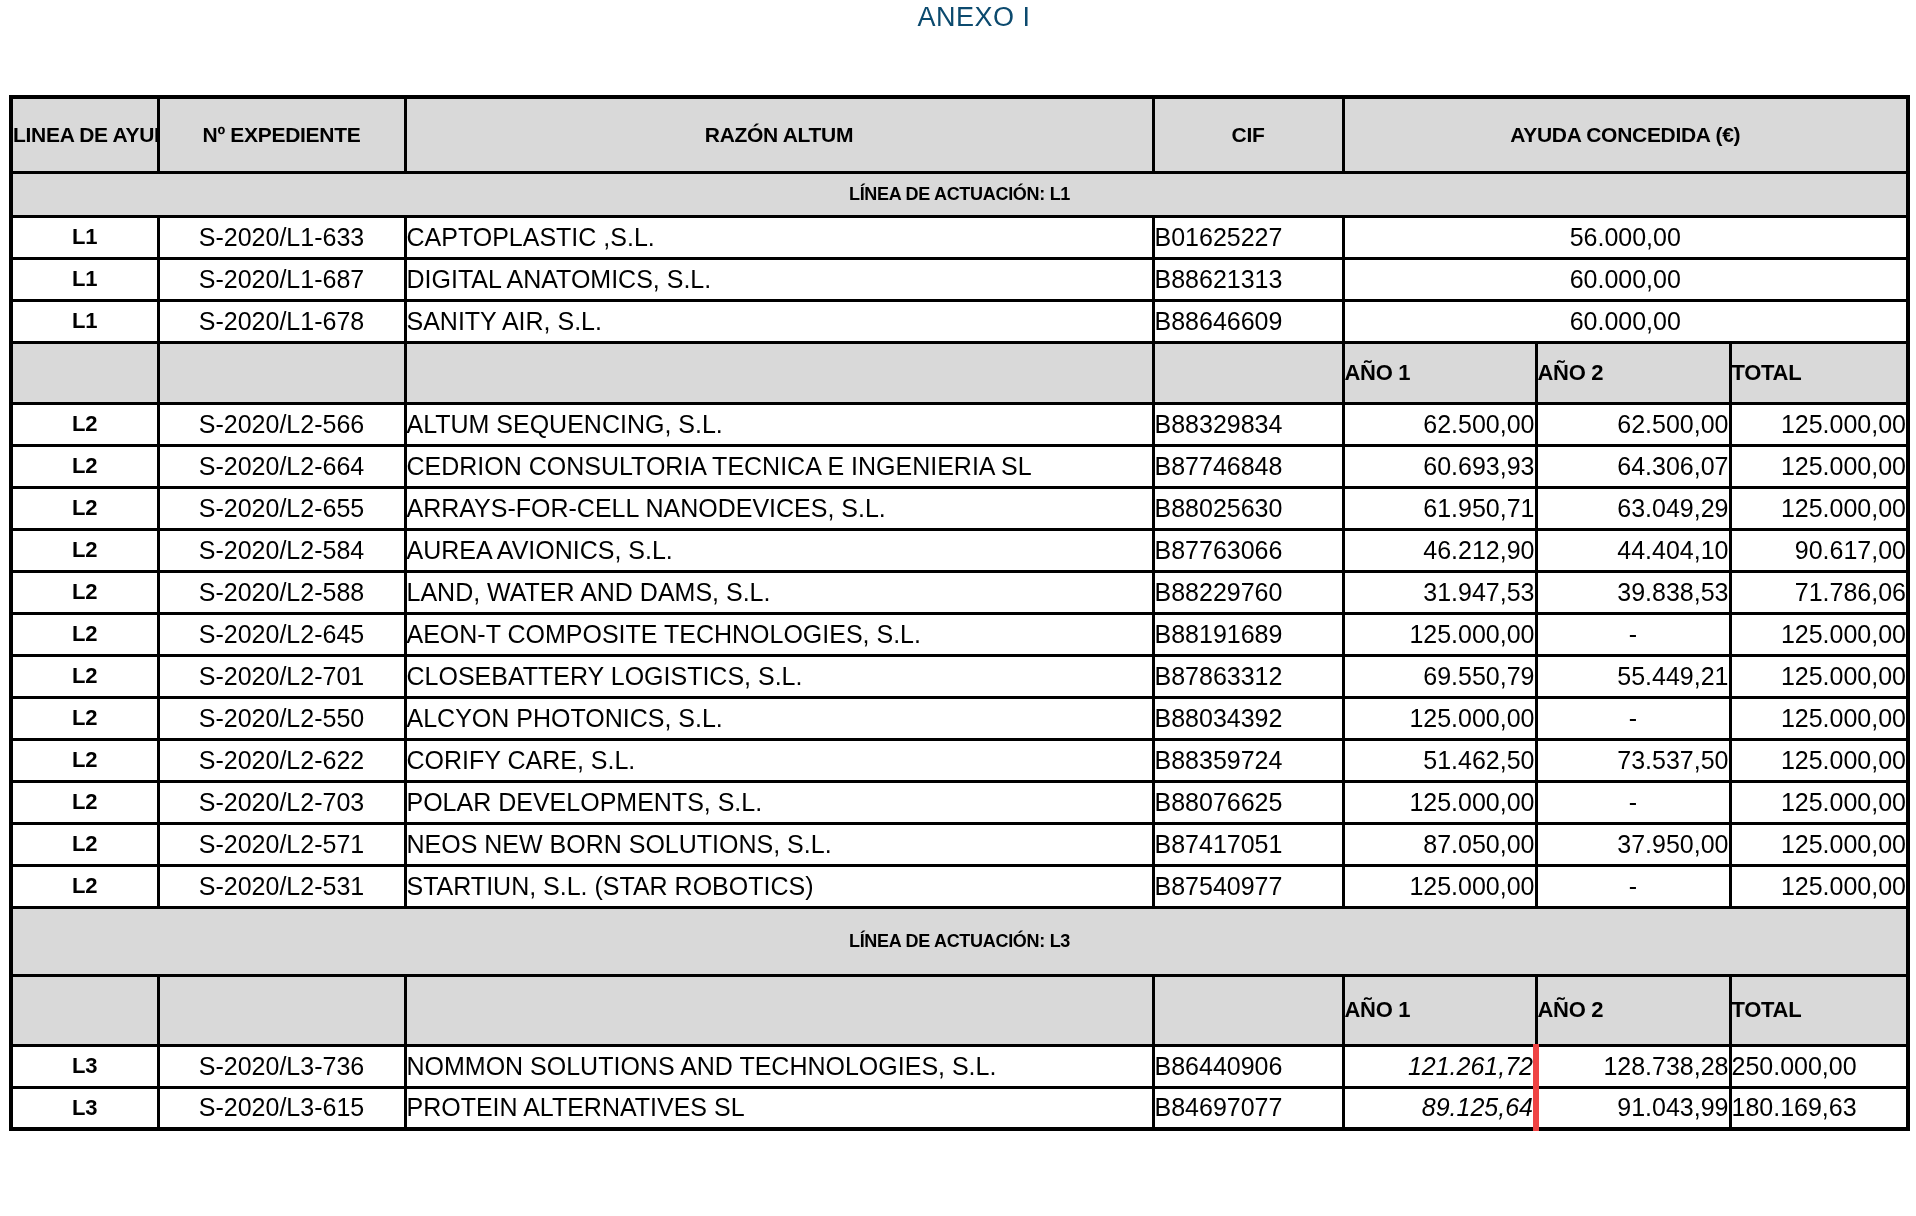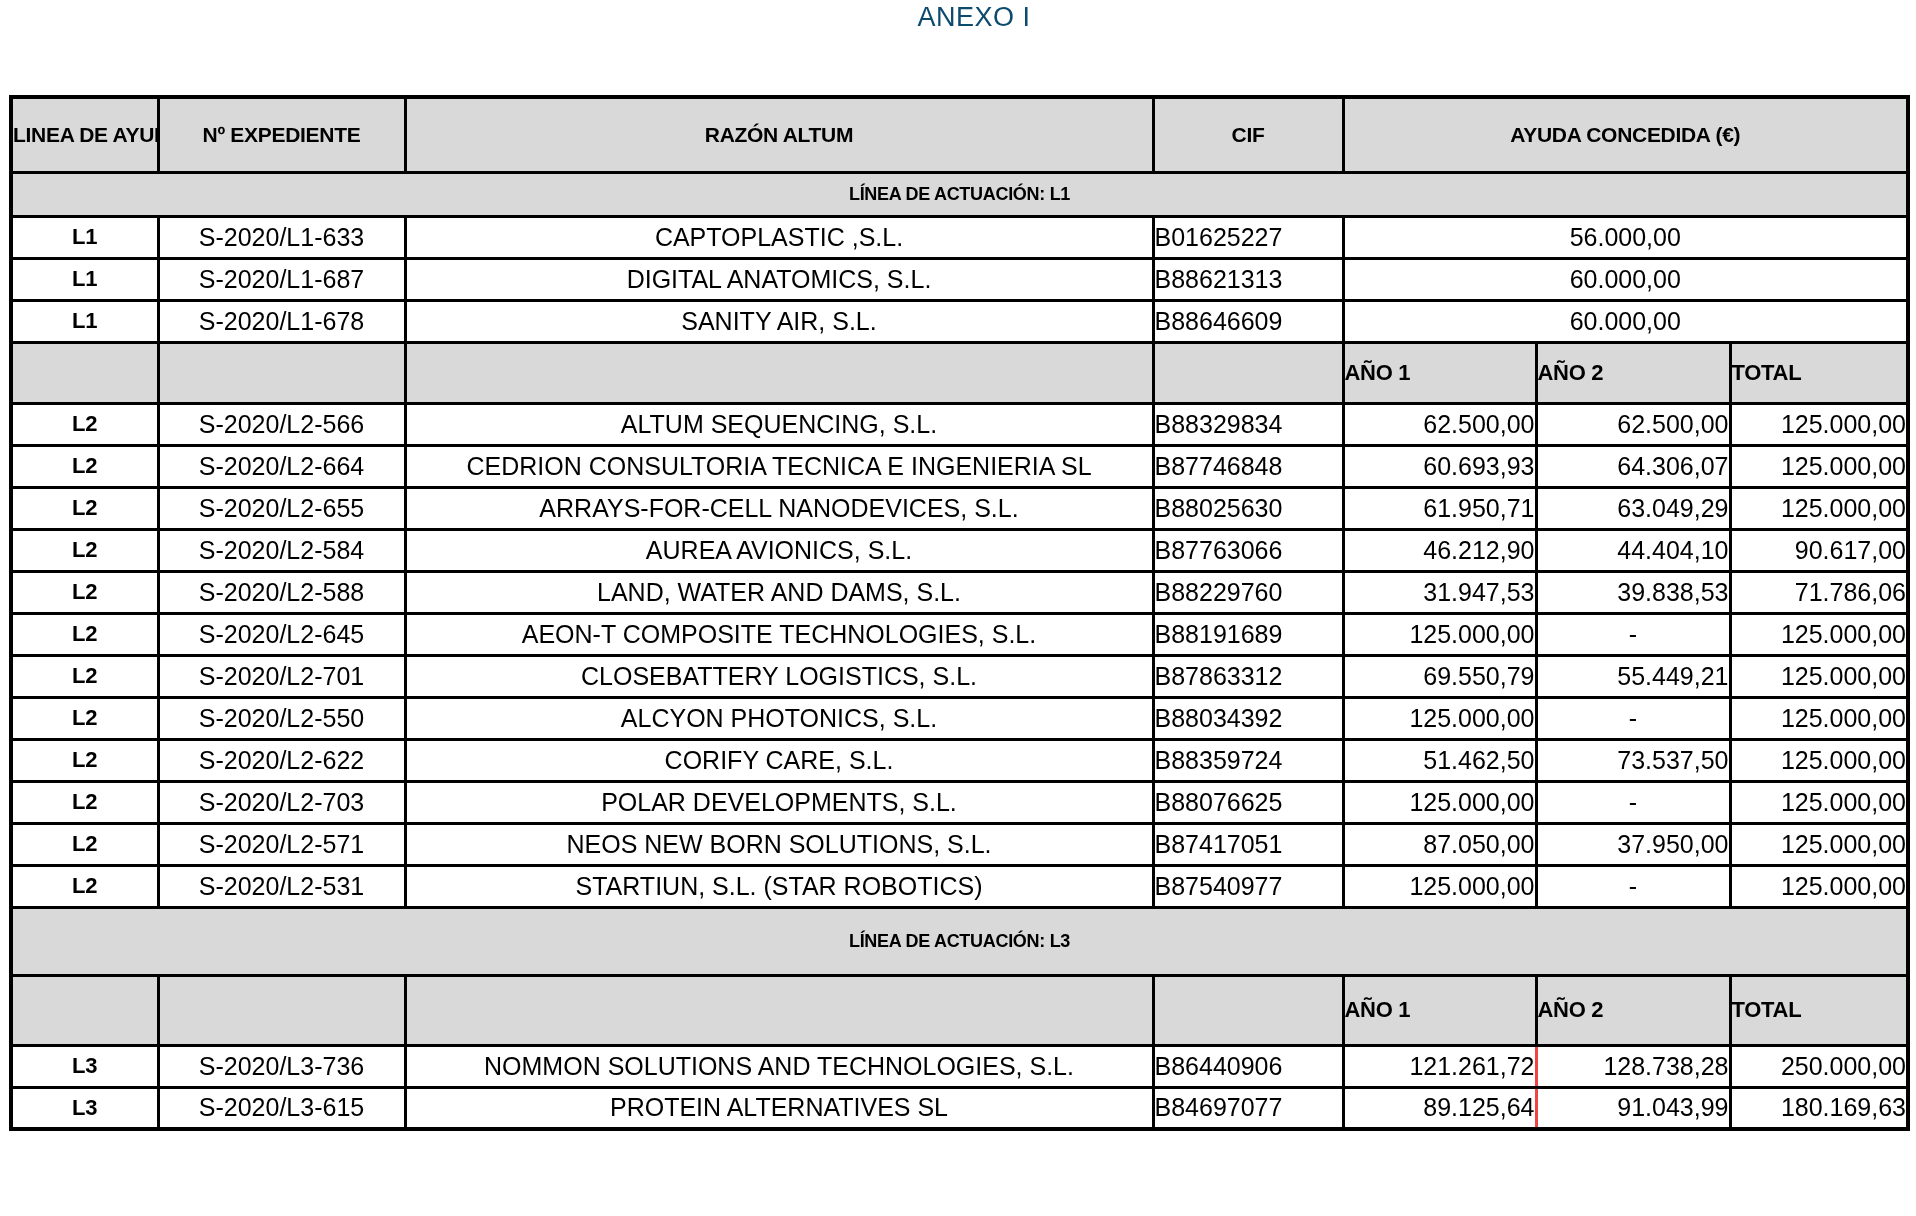--- a/index.html
+++ b/index.html
@@ -61,29 +61,29 @@
   tr.subheader td{background:#d9d9d9;}
   tr.subheader td.subcol{
     font-size:22px;font-weight:700;letter-spacing:-0.3px;
   }
   tr.sub-s1{height:61px;}
   tr.sub-s2{height:70px;}
   
   tr.data{height:42px;font-size:25px;}
   td.c-linea{text-align:center;font-weight:700;font-size:22px;}
   td.c-exp{text-align:center;}
-  td.c-razon{text-align:center;padding-left:6px;}
+  td.c-razon{text-align:left;padding-left:6px;}
   td.c-cif{text-align:left;padding-left:6px;}
   td.c-ano1,td.c-ano2{text-align:right;padding-right:30px;}
   td.c-total{text-align:right;padding-right:6px;}
   td.c-merged{text-align:center;margin-top:16px;}
   td.dash{text-align:center;padding-right:0;}
   
-  tr.data-s2 td.c-ano1{border-right:3px solid #ef4444;}
-  tr.data-s2 td.c-total{text-align:right;padding-right:0;}
+  tr.data-s2 td.c-ano1{border-right:6px solid #ef4444;font-style:italic;}
+  tr.data-s2 td.c-total{text-align:left;padding-right:0;}
 </style>
 </head>
 <body>
 
 <div class="page">
 
   <div class="doc-title">ANEXO I</div>
 
   <table class="annex">
     <colgroup>

